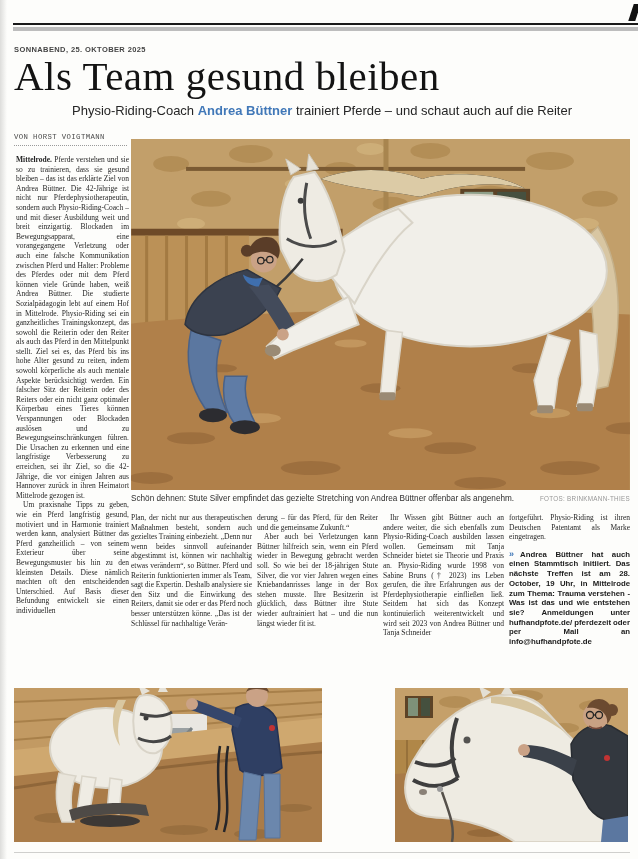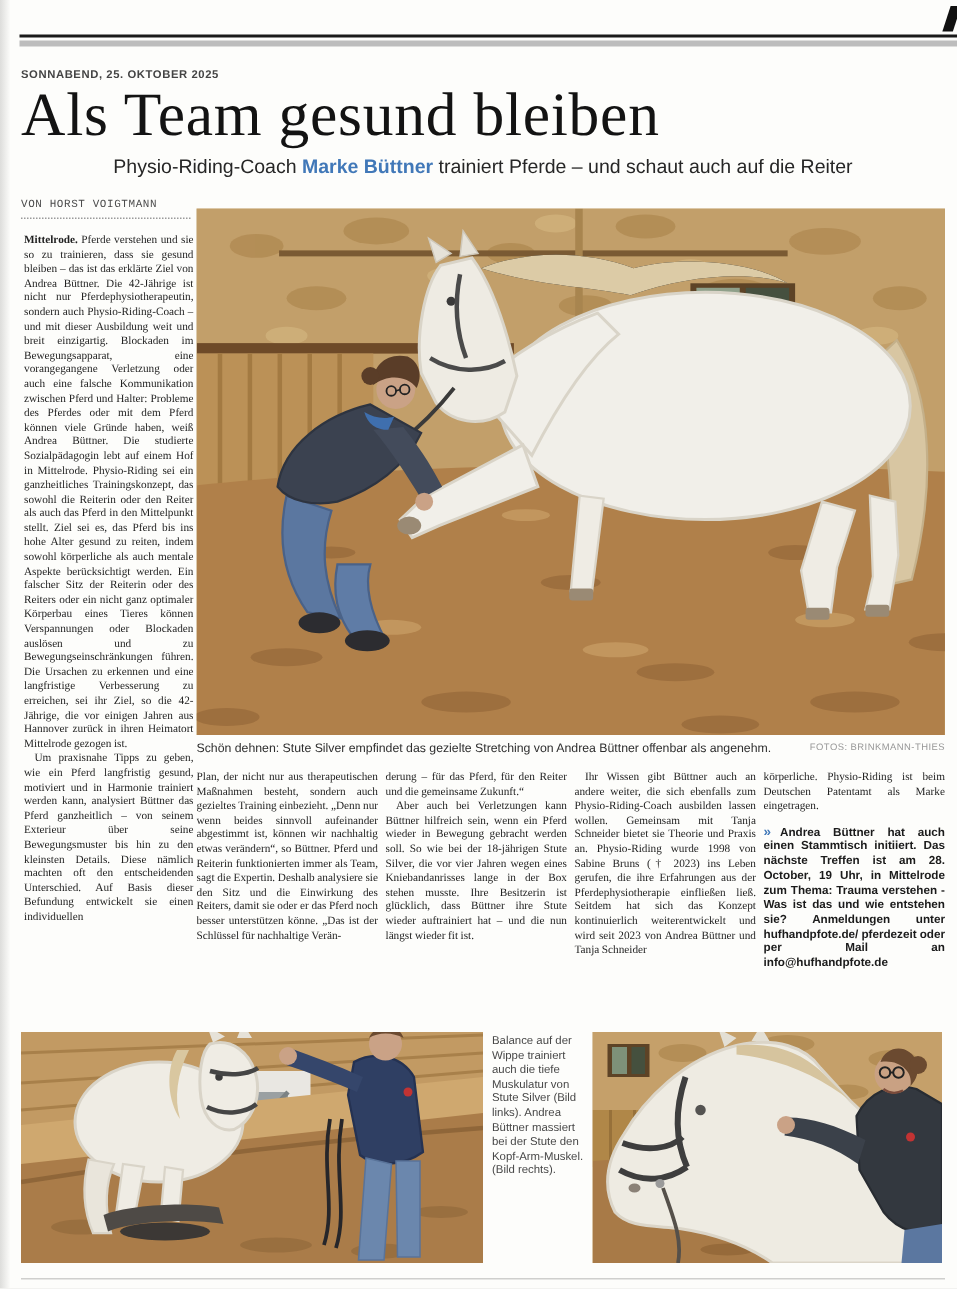--- a/index.html
+++ b/index.html
@@ -55,21 +55,21 @@
 
 <div class="page">
   <div class="edge-shade"></div>
 
   <div class="date">SONNABEND, 25. OKTOBER 2025</div>
   <div class="corner-mark"></div>
   <div class="rule-black"></div>
   <div class="rule-gray"></div>
 
   <div class="title">Als Team gesund bleiben</div>
-  <div class="subtitle"><span>Physio-Riding-Coach </span><span class="name">Marke Büttner</span><span> trainiert Pferde – und schaut auch auf die Reiter</span></div>
+  <div class="subtitle"><span>Physio-Riding-Coach </span><span class="name">Andrea Büttner</span><span> trainiert Pferde – und schaut auch auf die Reiter</span></div>
 
   <div class="byline">VON HORST VOIGTMANN</div>
 
   <div class="colbox col-left">
     <p><b>Mittelrode.</b><span> Pferde verstehen und sie so zu trainieren, dass sie gesund bleiben – das ist das erklärte Ziel von Andrea Büttner. Die 42-Jährige ist nicht nur Pferdephysiotherapeutin, sondern auch Physio-Riding-Coach – und mit dieser Ausbildung weit und breit einzigartig. Blockaden im Bewegungsapparat, eine vorangegangene Verletzung oder auch eine falsche Kommunikation zwischen Pferd und Halter: Probleme des Pferdes oder mit dem Pferd können viele Gründe haben, weiß Andrea Büttner. Die studierte Sozialpädagogin lebt auf einem Hof in Mittelrode. Physio-Riding sei ein ganzheitliches Trainingskonzept, das sowohl die Reiterin oder den Reiter als auch das Pferd in den Mittelpunkt stellt. Ziel sei es, das Pferd bis ins hohe Alter gesund zu reiten, indem sowohl körperliche als auch mentale Aspekte berücksichtigt werden. Ein falscher Sitz der Reiterin oder des Reiters oder ein nicht ganz optimaler Körperbau eines Tieres können Verspannungen oder Blockaden auslösen und zu Bewegungseinschränkungen führen. Die Ursachen zu erkennen und eine langfristige Verbesserung zu erreichen, sei ihr Ziel, so die 42-Jährige, die vor einigen Jahren aus Hannover zurück in ihren Heimatort Mittelrode gezogen ist.</span></p>
     <p class="ind">Um praxisnahe Tipps zu geben, wie ein Pferd langfristig gesund, motiviert und in Harmonie trainiert werden kann, analysiert Büttner das Pferd ganzheitlich – von seinem Exterieur über seine Bewegungsmuster bis hin zu den kleinsten Details. Diese nämlich machten oft den entscheidenden Unterschied. Auf Basis dieser Befundung entwickelt sie einen individuellen</p>
   </div>
 
   <div class="photo photo-main">
     <svg width="499" height="351" viewBox="0 0 500 352">
@@ -183,21 +183,21 @@
     <p>Plan, der nicht nur aus therapeutischen Maßnahmen besteht, sondern auch gezieltes Training einbezieht. „Denn nur wenn beides sinnvoll aufeinander abgestimmt ist, können wir nachhaltig etwas verändern“, so Büttner. Pferd und Reiterin funktionierten immer als Team, sagt die Expertin. Deshalb analysiere sie den Sitz und die Einwirkung des Reiters, damit sie oder er das Pferd noch besser unterstützen könne. „Das ist der Schlüssel für nachhaltige Verän-</p>
   </div>
   <div class="colbox colB">
     <p>derung – für das Pferd, für den Reiter und die gemeinsame Zukunft.“</p>
     <p class="ind">Aber auch bei Verletzungen kann Büttner hilfreich sein, wenn ein Pferd wieder in Bewegung gebracht werden soll. So wie bei der 18-jährigen Stute Silver, die vor vier Jahren wegen eines Kniebandanrisses lange in der Box stehen musste. Ihre Besitzerin ist glücklich, dass Büttner ihre Stute wieder auftrainiert hat – und die nun längst wieder fit ist.</p>
   </div>
   <div class="colbox colC">
     <p class="ind">Ihr Wissen gibt Büttner auch an andere weiter, die sich ebenfalls zum Physio-Riding-Coach ausbilden lassen wollen. Gemeinsam mit Tanja Schneider bietet sie Theorie und Praxis an. Physio-Riding wurde 1998 von Sabine Bruns († 2023) ins Leben gerufen, die ihre Erfahrungen aus der Pferdephysiotherapie einfließen ließ. Seitdem hat sich das Konzept kontinuierlich weiterentwickelt und wird seit 2023 von Andrea Büttner und Tanja Schneider</p>
   </div>
   <div class="colbox colD">
-    <p>körperliche. Physio-Riding ist beim Deutschen Patentamt als Marke eingetragen.</p>
+    <p>fortgeführt. Physio-Riding ist ihren Deutschen Patentamt als Marke eingetragen.</p>
     <div class="infobox"><span class="qm">»</span><span>Andrea Büttner hat auch einen Stammtisch initiiert. Das nächste Treffen ist am 28. October, 19 Uhr, in Mittelrode zum Thema: Trauma verstehen - Was ist das und wie entstehen sie? Anmeldungen unter hufhandpfote.de/ pferdezeit oder per Mail an info@hufhandpfote.de</span></div>
   </div>
 
   <div class="photo photo-bl">
     <svg width="308" height="154" viewBox="0 0 308 154">
       <rect width="308" height="100" fill="#e6e3de"></rect>
       <polygon points="0,0 308,0 308,34 0,66" fill="#c29a63"></polygon>
       <g stroke="#a8804a" stroke-width="2">
         <line x1="0" y1="14" x2="308" y2="2"></line>
           <line x1="0" y1="34" x2="308" y2="14"></line>
@@ -243,21 +243,20 @@
         <path d="M230,84 L225,152 L242,152 L247,88 Z" fill="#6b87ad" stroke="#597399" stroke-width="1"></path>
         <path d="M250,86 L251,150 L266,150 L266,86 Z" fill="#6b87ad" stroke="#597399" stroke-width="1"></path>
         <g stroke="#26262a" stroke-width="2.5" fill="none">
           <path d="M206,58 C200,92 210,116 202,142"></path>
             <path d="M214,58 C208,94 218,118 210,144"></path>
         </g>
       </g>
     </svg>
   </div>
 
-  <div class="caption-side">Balance auf der Wippe trainiert auch die tiefe Muskulatur von Stute Silver (Bild links). Andrea Büttner massiert bei der Stute den Kopf-Arm-Muskel. (Bild rechts).</div>
 
   <div class="photo photo-br">
     <svg width="233" height="154" viewBox="0 0 233 154">
       <rect width="233" height="90" fill="#c5a06a"></rect>
       <g fill="#b08a52" opacity=".8">
         <ellipse cx="60" cy="14" rx="16" ry="6"></ellipse>
           <ellipse cx="130" cy="8" rx="18" ry="6"></ellipse>
         <ellipse cx="200" cy="18" rx="16" ry="6"></ellipse>
           <ellipse cx="170" cy="40" rx="14" ry="5"></ellipse>
         <ellipse cx="210" cy="60" rx="14" ry="5"></ellipse>

